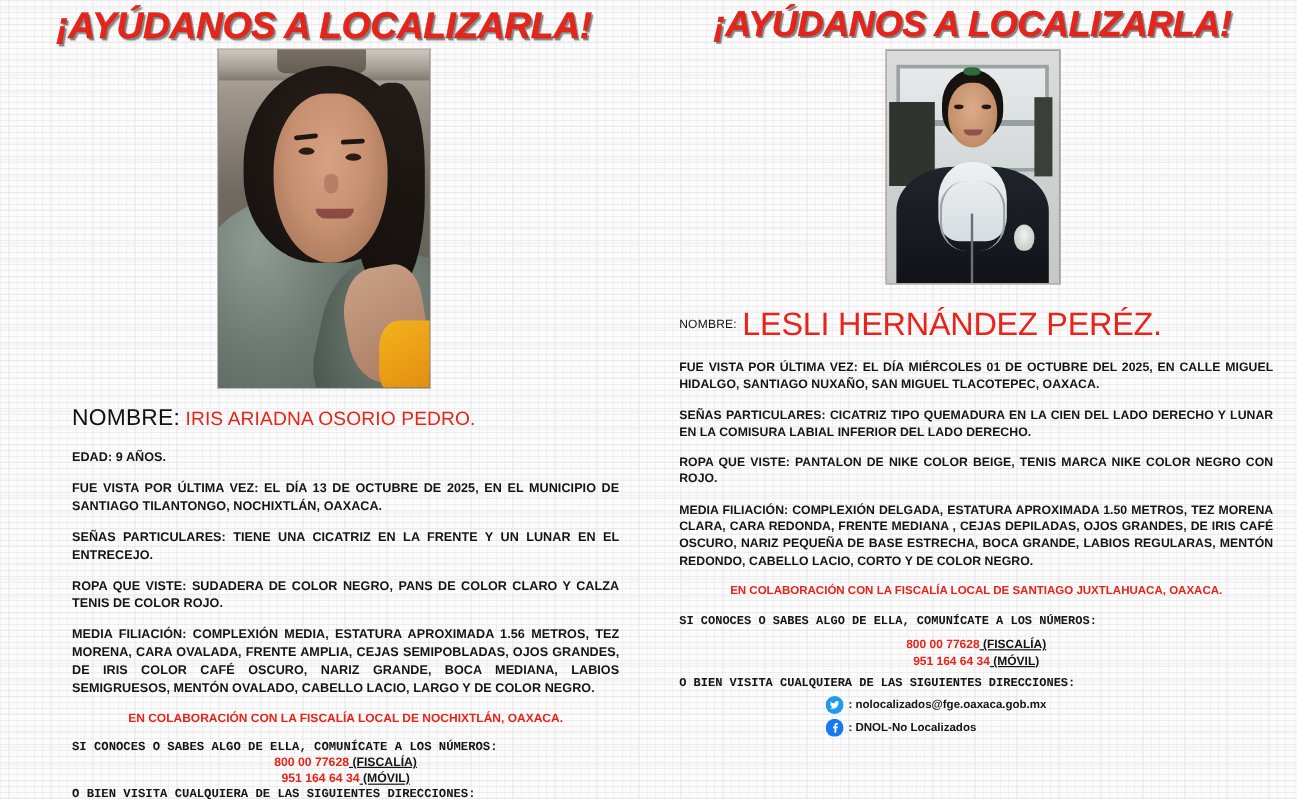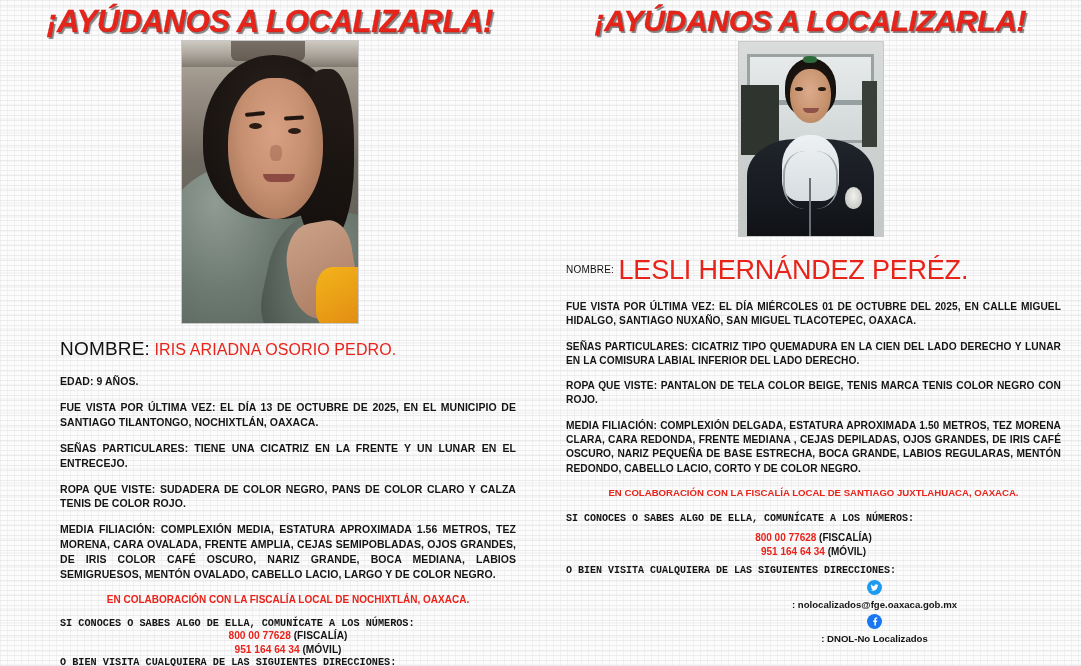--- a/index.html
+++ b/index.html
@@ -150,26 +150,26 @@
 
   .collab{
     color:#e8231a; font-weight:bold; font-size:10px;
     text-align:center; margin:4px 0 12px; line-height:1.3;
   }
   .poster-right .collab{ font-size:9.6px; margin:6px 0 14px; }
 
   .call-line{ text-align:left; font-weight:bold; font-size:10.2px; color:#141414;font-family:Liberation Mono, monospace; }
   .poster-right .call-line{ font-size:10px; }
   .phone{ text-align:center; font-weight:bold; font-size:10.2px; color:#e8231a; line-height:1.35; }
-  .phone .suffix{ color:#141414; }
+  .phone .suffix{ color:#141414;text-decoration:underline; }
   .poster-right .phone{ font-size:10px; }
   .spacer-sm{ height:7px; }
 
   .addr-line{ display:flex; align-items:center; justify-content:flex-start;
-    margin-left:122px; gap:4px; font-size:9.6px; font-weight:bold; color:#141414; margin-top:4px;flex-direction:column; }
+    margin-left:122px; gap:4px; font-size:9.6px; font-weight:bold; color:#141414; margin-top:4px; }
   .addr-icon{ width:15px; height:15px; flex:0 0 15px; }
 
   svg{ display:block; }
 </style>
 </head>
 <body>
 
 <div class="bg-texture"></div>
 
 <div class="sheet">
@@ -252,21 +252,21 @@
 
     <div class="body-text">
 
       <div class="name-line">
         <span class="nombre-label">NOMBRE:</span>
         <span class="nombre-value">LESLI HERNÁNDEZ PERÉZ.</span>
       </div>
 
       <div class="para">FUE VISTA POR ÚLTIMA VEZ: EL DÍA MIÉRCOLES 01 DE OCTUBRE DEL 2025, EN CALLE MIGUEL HIDALGO, SANTIAGO NUXAÑO, SAN MIGUEL TLACOTEPEC, OAXACA.</div>
       <div class="para">SEÑAS PARTICULARES: CICATRIZ TIPO QUEMADURA EN LA CIEN DEL LADO DERECHO Y LUNAR EN LA COMISURA LABIAL  INFERIOR DEL  LADO DERECHO.</div>
-      <div class="para">ROPA QUE VISTE: PANTALON DE TELA COLOR BEIGE, TENIS MARCA TENIS COLOR NEGRO CON ROJO.</div>
+      <div class="para">ROPA QUE VISTE: PANTALON DE NIKE COLOR BEIGE, TENIS MARCA NIKE COLOR NEGRO CON ROJO.</div>
       <div class="para">MEDIA FILIACIÓN: COMPLEXIÓN DELGADA, ESTATURA APROXIMADA 1.50 METROS, TEZ MORENA CLARA, CARA REDONDA, FRENTE MEDIANA , CEJAS DEPILADAS, OJOS GRANDES, DE IRIS CAFÉ OSCURO, NARIZ PEQUEÑA DE BASE ESTRECHA, BOCA GRANDE, LABIOS REGULARAS, MENTÓN REDONDO, CABELLO LACIO, CORTO Y DE COLOR NEGRO.</div>
 
       <div class="collab">EN COLABORACIÓN CON LA FISCALÍA LOCAL DE SANTIAGO JUXTLAHUACA, OAXACA.</div>
 
       <div class="call-line">SI CONOCES O SABES ALGO DE ELLA, COMUNÍCATE A LOS NÚMEROS:</div>
       <div class="spacer-sm"></div>
       <div class="phone">
         <span>800 00 77628</span><span class="suffix"> (FISCALÍA)</span>
       </div>
       <div class="phone">

